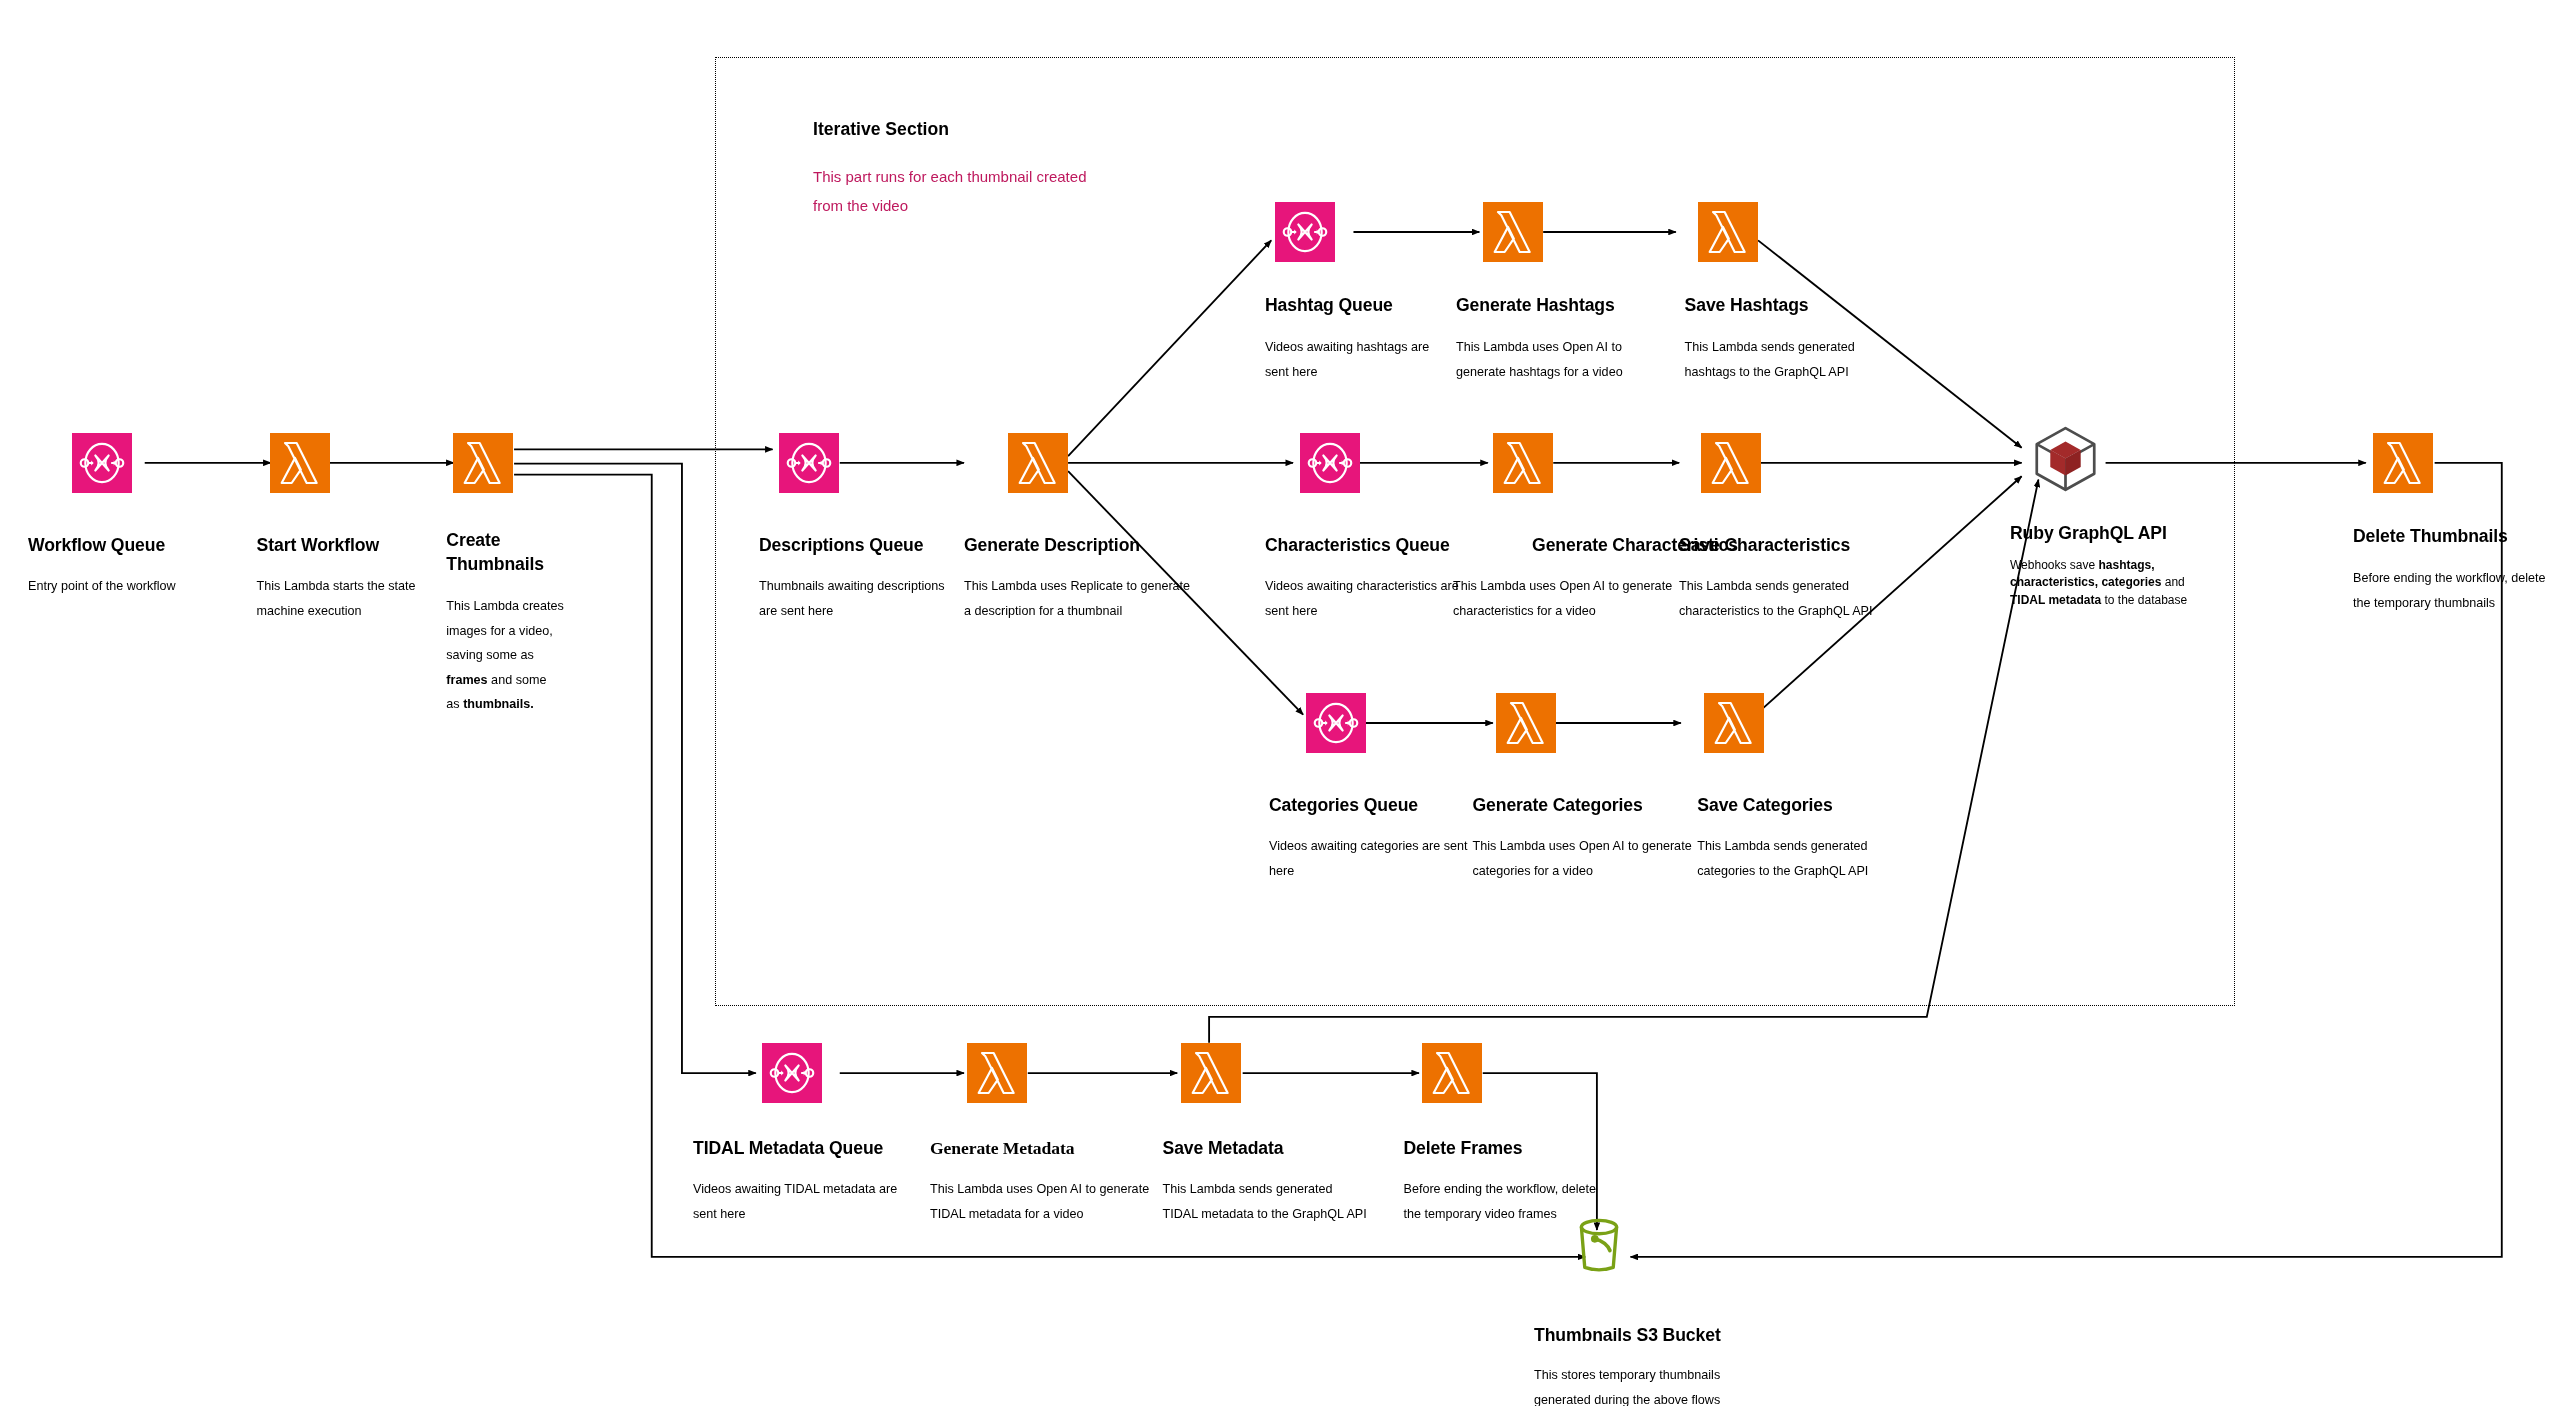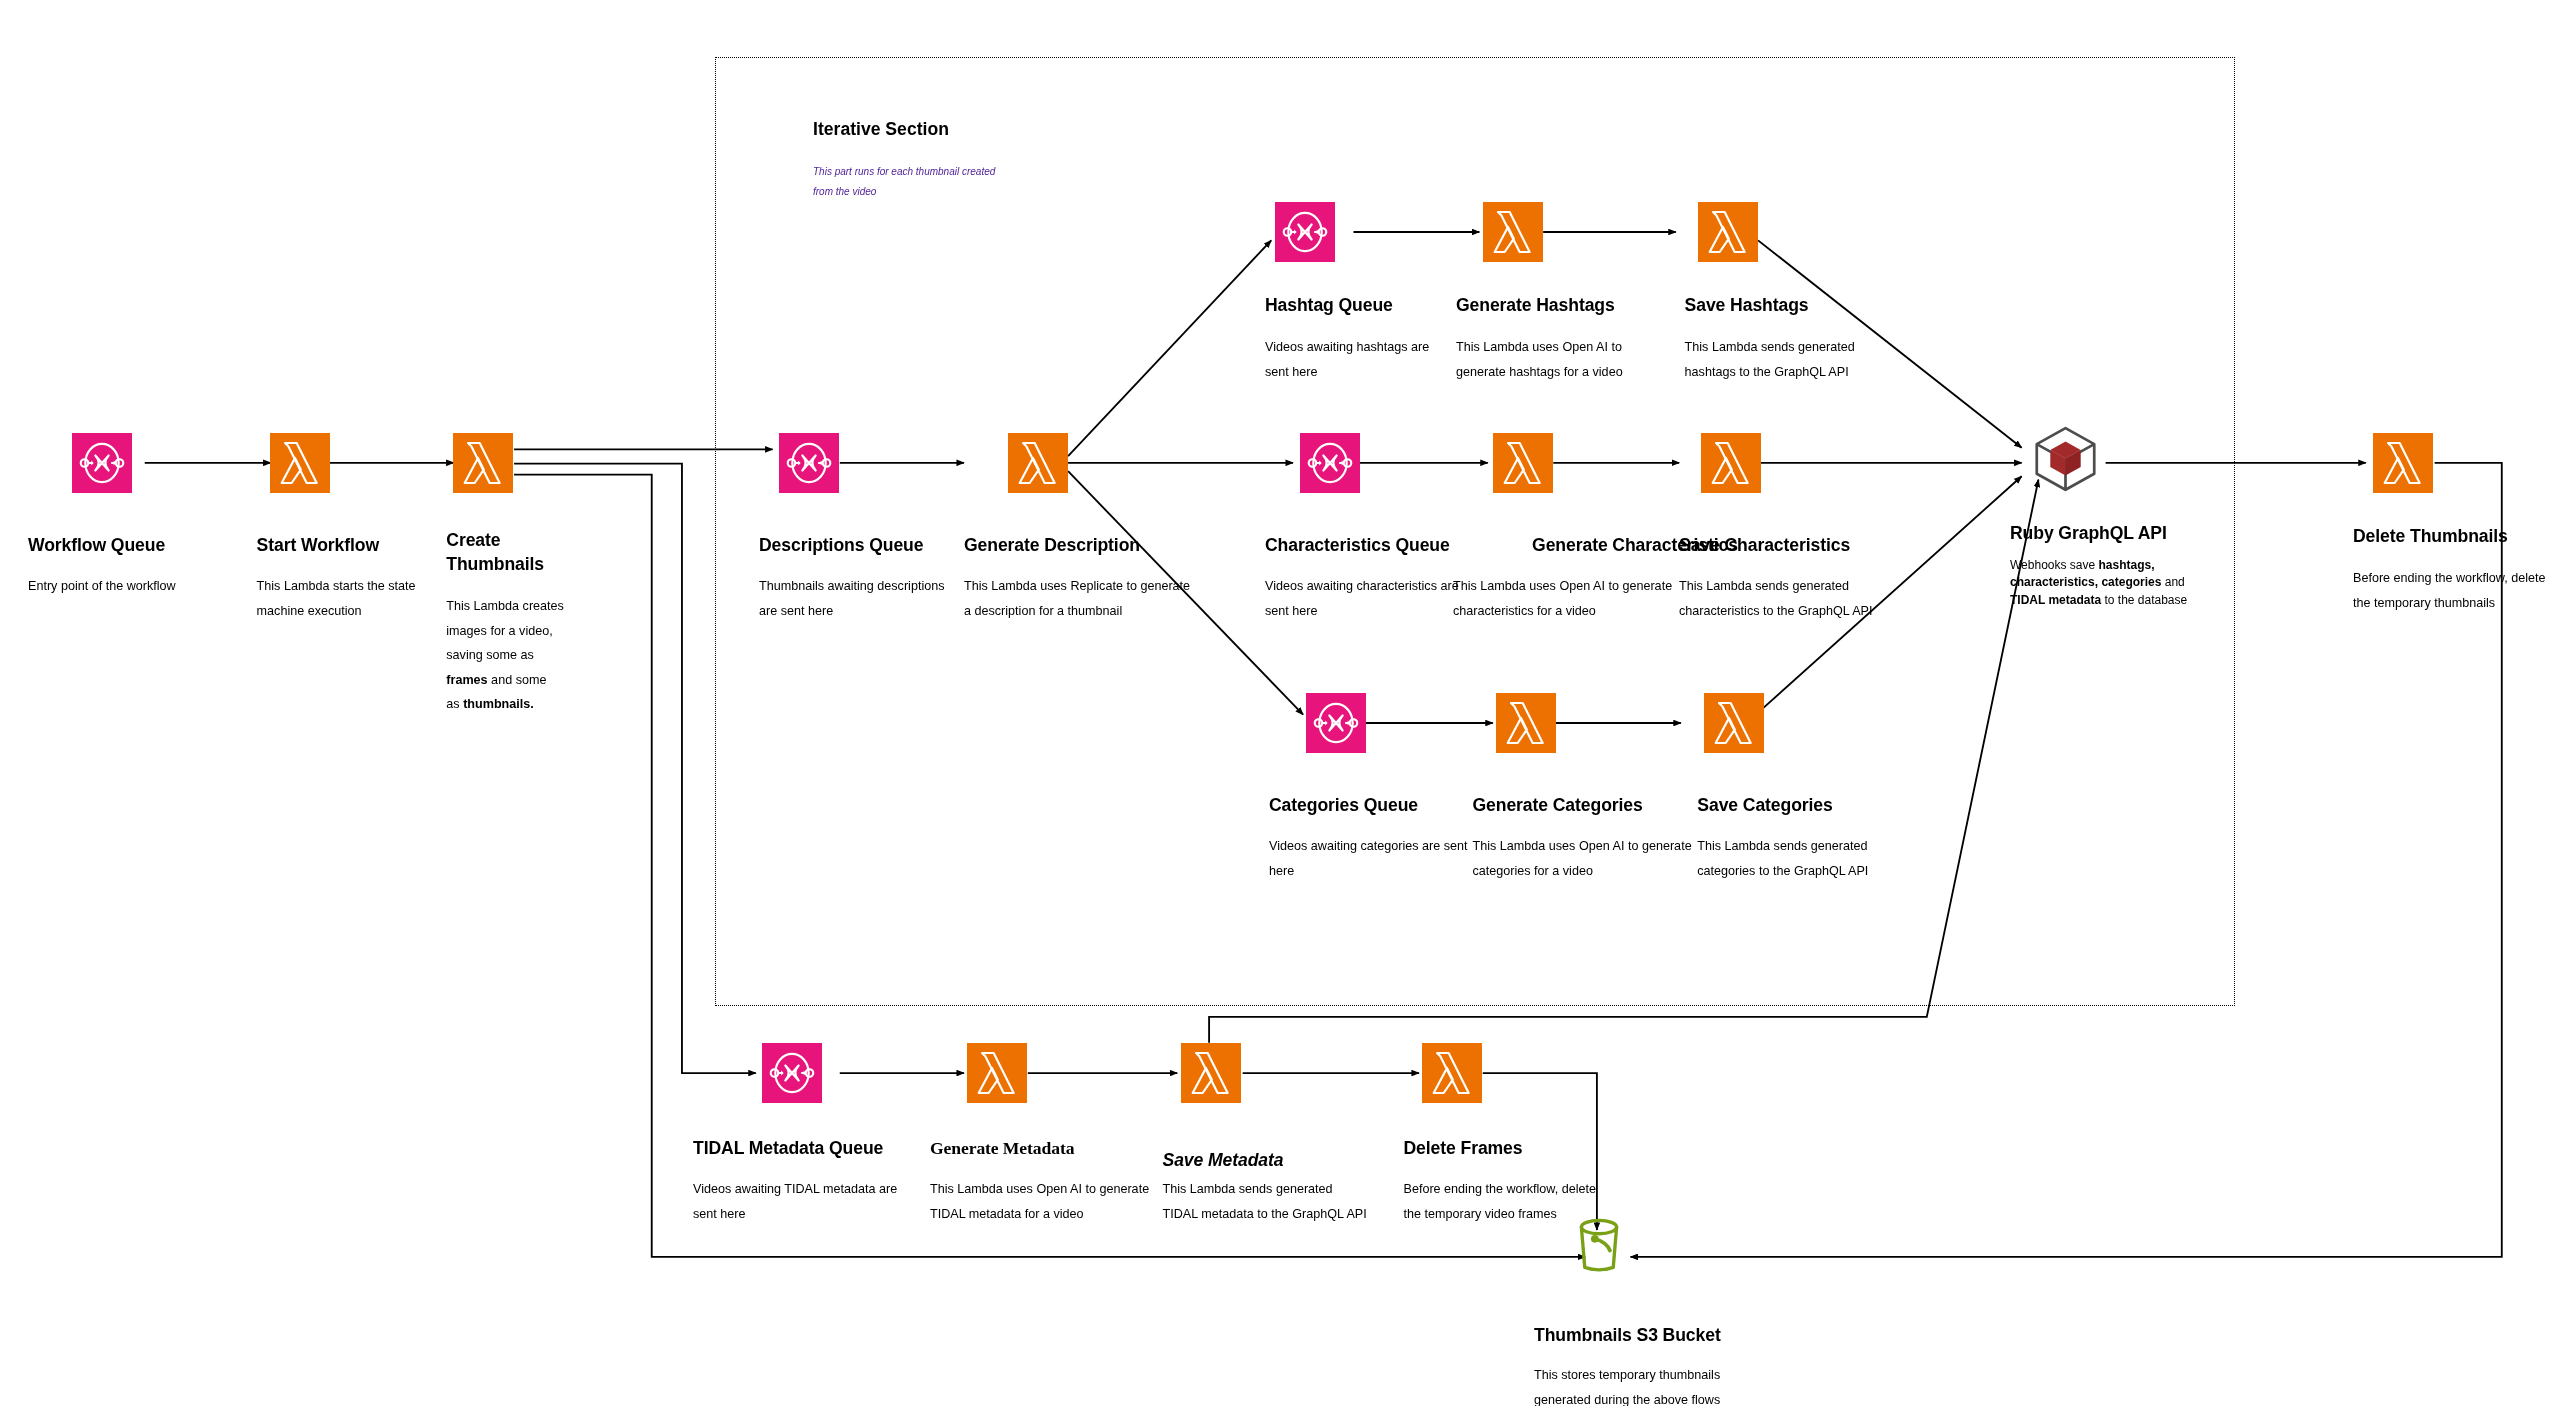--- a/index.html
+++ b/index.html
@@ -51,25 +51,24 @@
     background: transparent;
   }
   .section-title {
     position: absolute;
     font-size: 17.6px;
     font-weight: bold;
     color: #000000;
   }
   .section-desc {
     position: absolute;
-    font-size: 10px;
-    color: #4c1d95;
+    font-size: 15px;
+    color: #be185d;
     line-height: 1.95;
     white-space: pre-line;
-    font-style: italic;
   }
   .api-desc {
     position: absolute;
     font-size: 12px;
     color: #000000;
     line-height: 1.45;
     width: 193px;
   }
   .api-desc b { font-weight: bold; }
 </style>
@@ -418,21 +417,21 @@
 TIDAL metadata for a video</div>
   </div>
 
   <div class="node" style="left:1181px; top:1015px;">
     <div class="icon-box">
       <svg viewBox="0 0 72 72" width="60" height="60">
         <rect width="72" height="72" fill="#ED7100"></rect>
         <path d="M18,12 L32,12 L56,60 L44,60 L22,16 Z M30,30 L37,44 L26,60 L14,60 Z" fill="none" stroke="#FFFFFF" stroke-width="2.6" stroke-linejoin="round"></path>
       </svg>
     </div>
-    <div class="node-title" style="left:-18.5px; top:106px; width:269px;font-style:italic;">Save Metadata</div>
+    <div class="node-title" style="left:-18.5px; top:94px; width:269px;">Save Metadata</div>
     <div class="node-desc" style="left:-18.5px; top:134px; width:243px;">This Lambda sends generated
 TIDAL metadata to the GraphQL API</div>
   </div>
 
   <div class="node" style="left:1422px; top:1015px;">
     <div class="icon-box">
       <svg viewBox="0 0 72 72" width="60" height="60">
         <rect width="72" height="72" fill="#ED7100"></rect>
         <path d="M18,12 L32,12 L56,60 L44,60 L22,16 Z M30,30 L37,44 L26,60 L14,60 Z" fill="none" stroke="#FFFFFF" stroke-width="2.6" stroke-linejoin="round"></path>
       </svg>

